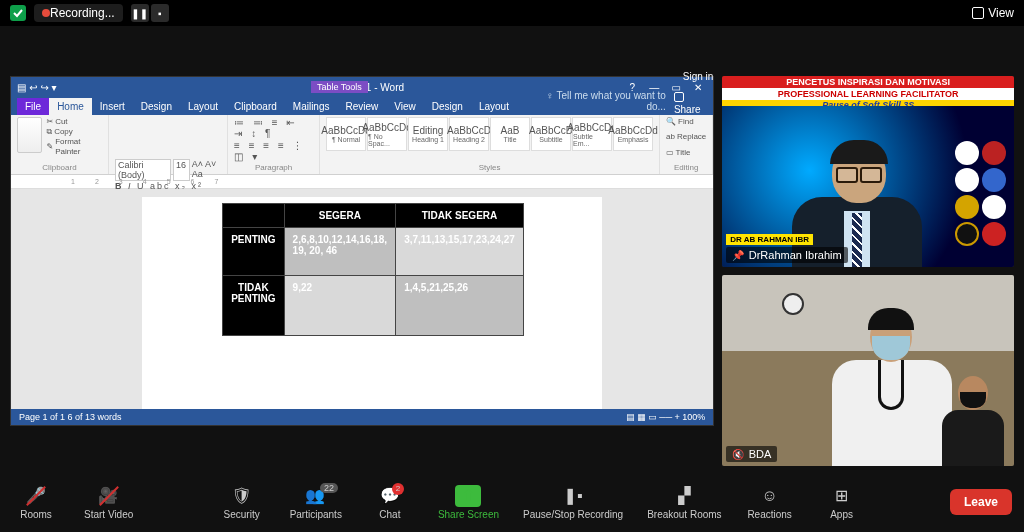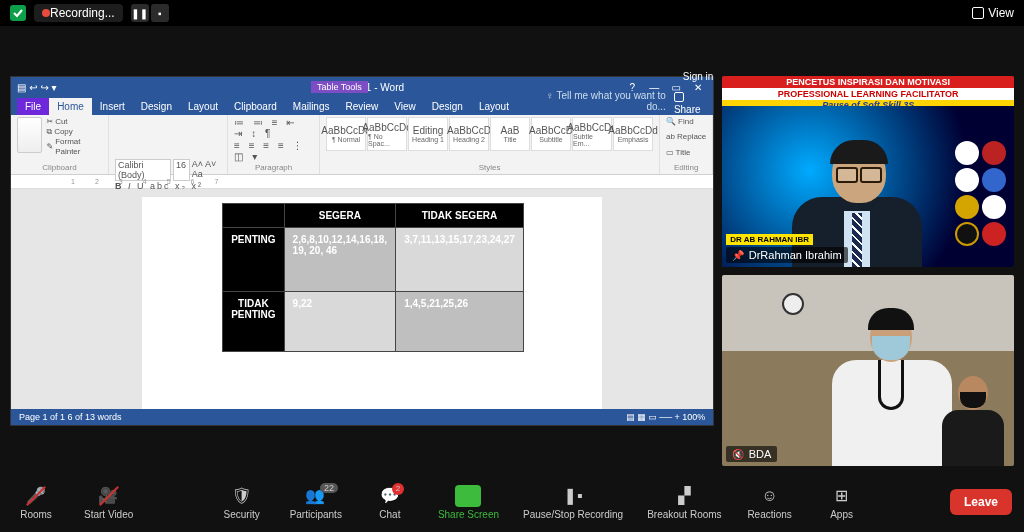--- a/index.html
+++ b/index.html
@@ -230,21 +230,21 @@
       </div>
     <div class="doc-area">
       <div class="page">
         <table class="matrix">
           <tbody>
               <tr>
             <td class="hblk" style="background:#000"></td>
             <td class="hblk">SEGERA</td>
             <td class="hblk">TIDAK SEGERA</td>
           </tr>
-          <tr style="height:64px">
+          <tr style="height:48px">
             <td class="rblk">PENTING</td>
             <td class="c1"><b>2,6,8,10,12,14,16,18, 19, 20, 46</b></td>
             <td class="c2"><b>3,7,11,13,15,17,23,24,27</b></td>
           </tr>
           <tr style="height:60px">
             <td class="rblk">TIDAK PENTING</td>
             <td class="c2"><b>9,22</b></td>
             <td class="c1"><b>1,4,5,21,25,26</b></td>
           </tr>
         </tbody>

